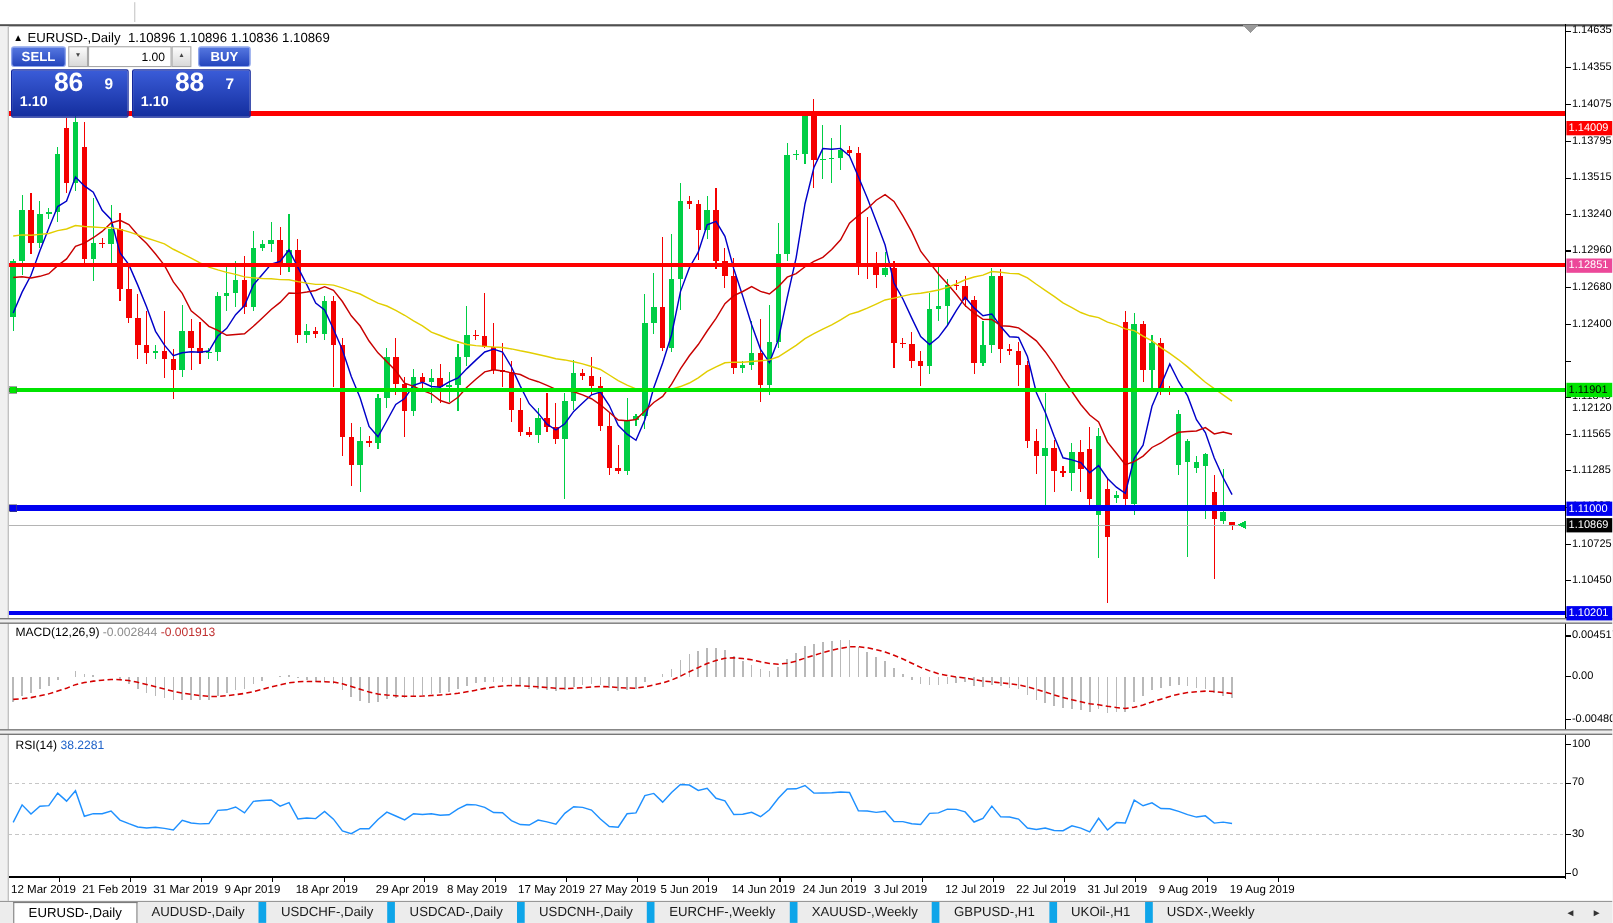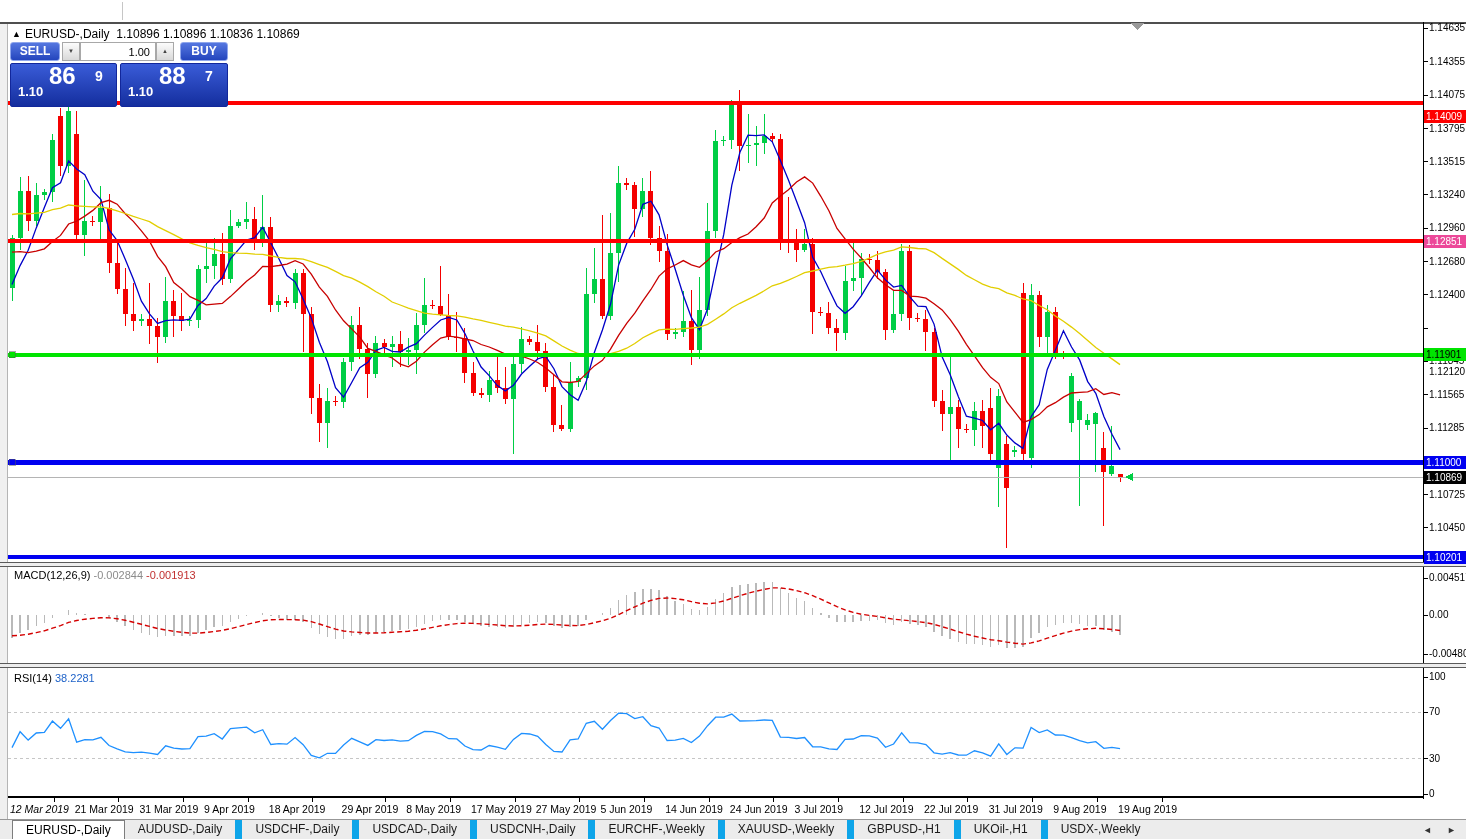--- a/index.html
+++ b/index.html
@@ -611,22 +611,22 @@
     <div class="badge abs" style="top: 455.504px; background: rgb(0, 0, 240); color: rgb(255, 255, 255);">1.11000</div>
     <div class="badge abs" style="top: 550.832px; background: rgb(0, 0, 240); color: rgb(255, 255, 255);">1.10201</div>
     <div class="badge abs" style="top: 471.133px; background: rgb(0, 0, 0); color: rgb(255, 255, 255);">1.10869</div>
     <div class="sclab abs" style="left: 1429px; top: 572.186px;">0.004517</div>
     <div class="sclab abs" style="left: 1429px; top: 609px;">0.00</div>
     <div class="sclab abs" style="left: 1429px; top: 648.169px;">-0.004806</div>
     <div class="sclab abs" style="left: 1429px; top: 671px;">100</div>
     <div class="sclab abs" style="left: 1429px; top: 706.1px;">70</div>
     <div class="sclab abs" style="left: 1429px; top: 752.9px;">30</div>
     <div class="sclab abs" style="left: 1429px; top: 788px;">0</div>
-    <div class="xlab abs" style="left: 10px; font-style: italic;">12 Mar 2019</div>
-    <div class="xlab abs" style="left: 74.704px;">21 Mar 2019</div>
+    <div class="xlab abs" style="left: 10px;">12 Mar 2019</div>
+    <div class="xlab abs" style="left: 74.704px;">21 Feb 2019</div>
     <div class="xlab abs" style="left: 139.408px;">31 Mar 2019</div>
     <div class="xlab abs" style="left: 204.112px;">9 Apr 2019</div>
     <div class="xlab abs" style="left: 268.816px;">18 Apr 2019</div>
     <div class="xlab abs" style="left: 341.608px;">29 Apr 2019</div>
     <div class="xlab abs" style="left: 406.312px;">8 May 2019</div>
     <div class="xlab abs" style="left: 471.016px;">17 May 2019</div>
     <div class="xlab abs" style="left: 535.72px;">27 May 2019</div>
     <div class="xlab abs" style="left: 600.424px;">5 Jun 2019</div>
     <div class="xlab abs" style="left: 665.128px;">14 Jun 2019</div>
     <div class="xlab abs" style="left: 729.832px;">24 Jun 2019</div>

